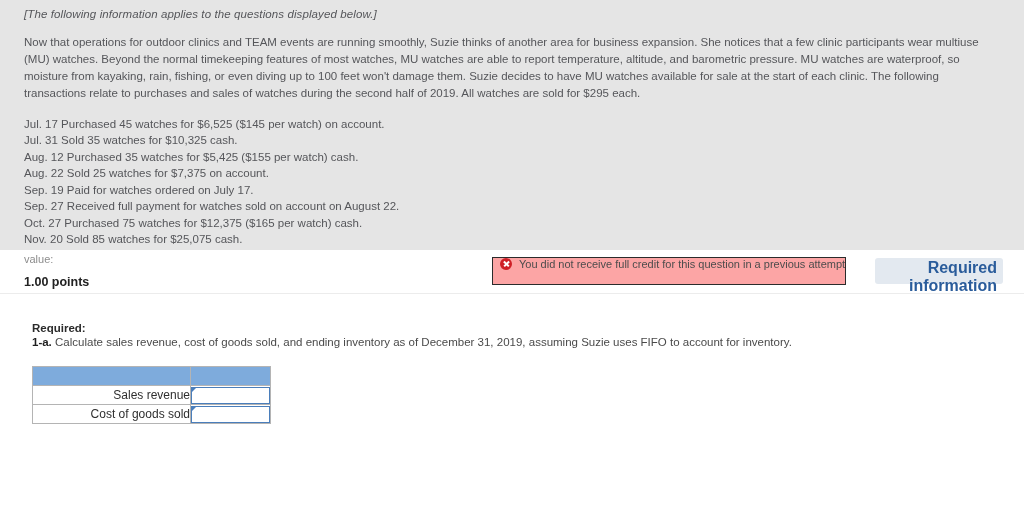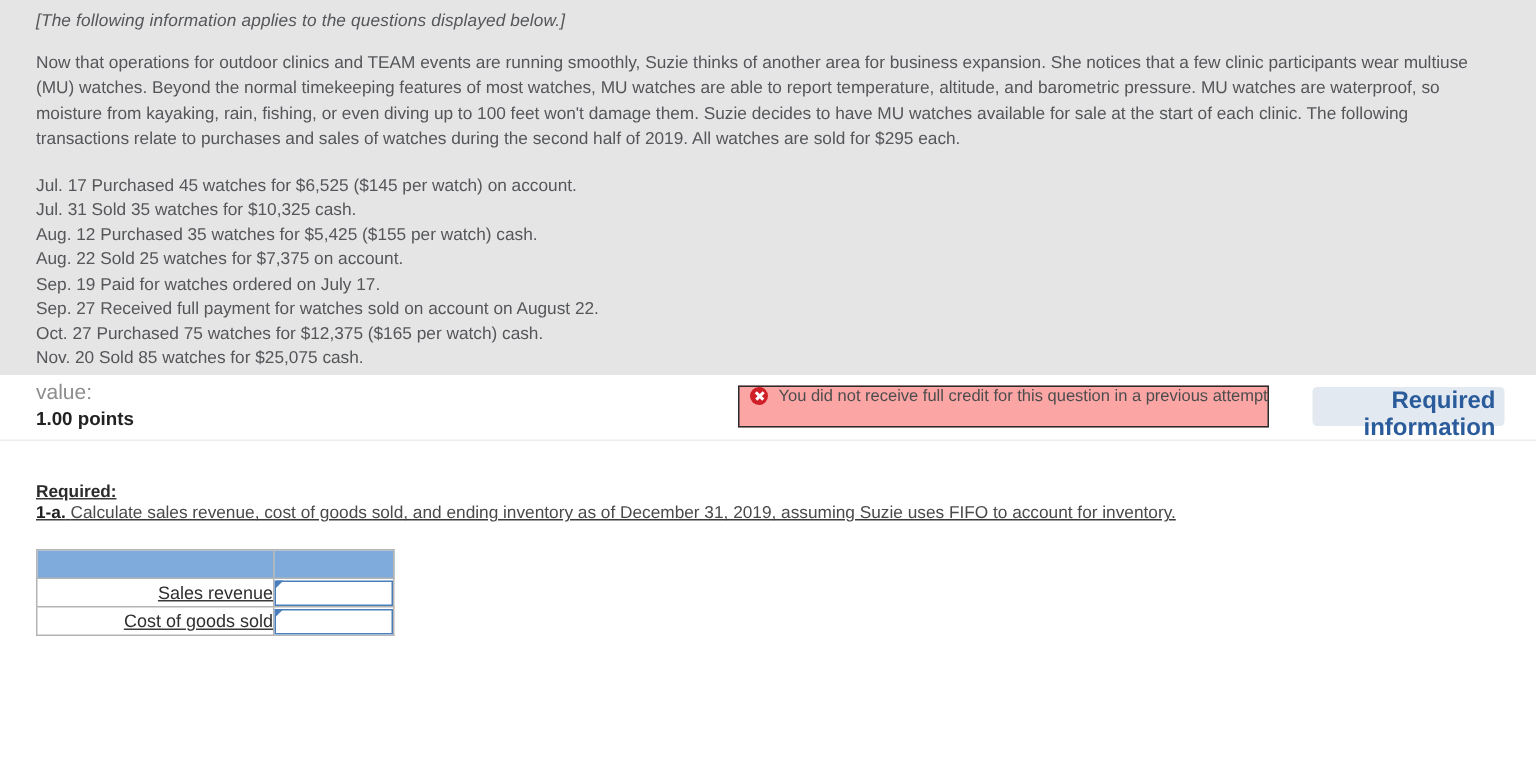--- a/index.html
+++ b/index.html
@@ -53,28 +53,28 @@
     background: #ffffff;
     border-bottom: 1px solid #ececec;
   }
   .value-block {
     position: absolute;
     left: 24px;
     top: 3px;
     line-height: 1.25;
   }
   .value-label {
-    font-size: 14px;
+    font-size: 11px;
     color: #8d8d8d;
   }
   .value-points {
     font-size: 12.5px;
     font-weight: bold;
     color: #222222;
-    margin-top: 1px;
+    margin-top: 8px;
   }
   .alert-box {
     position: absolute;
     left: 492px;
     top: 283px;
     top: 7px;
     width: 354px;
     height: 28px;
     box-sizing: border-box;
     background: #fca5a5;
@@ -122,22 +122,21 @@
     color: #2a5c9b;
     font-family: "Liberation Sans", sans-serif;
     font-size: 16px;
     font-weight: bold;
     cursor: pointer;
     text-align: right;
   }
 
   
   .question-area {
-    padding: 28px 24px 0 24px;
-    text-decoration: underline;
+    padding: 28px 24px 0 32px;
   }
   .required-head {
     font-size: 11.5px;
     font-weight: bold;
     color: #2b2b2b;
     margin-bottom: 2px;
   }
   .question-line {
     font-size: 11.5px;
     color: #4a4a4a;

